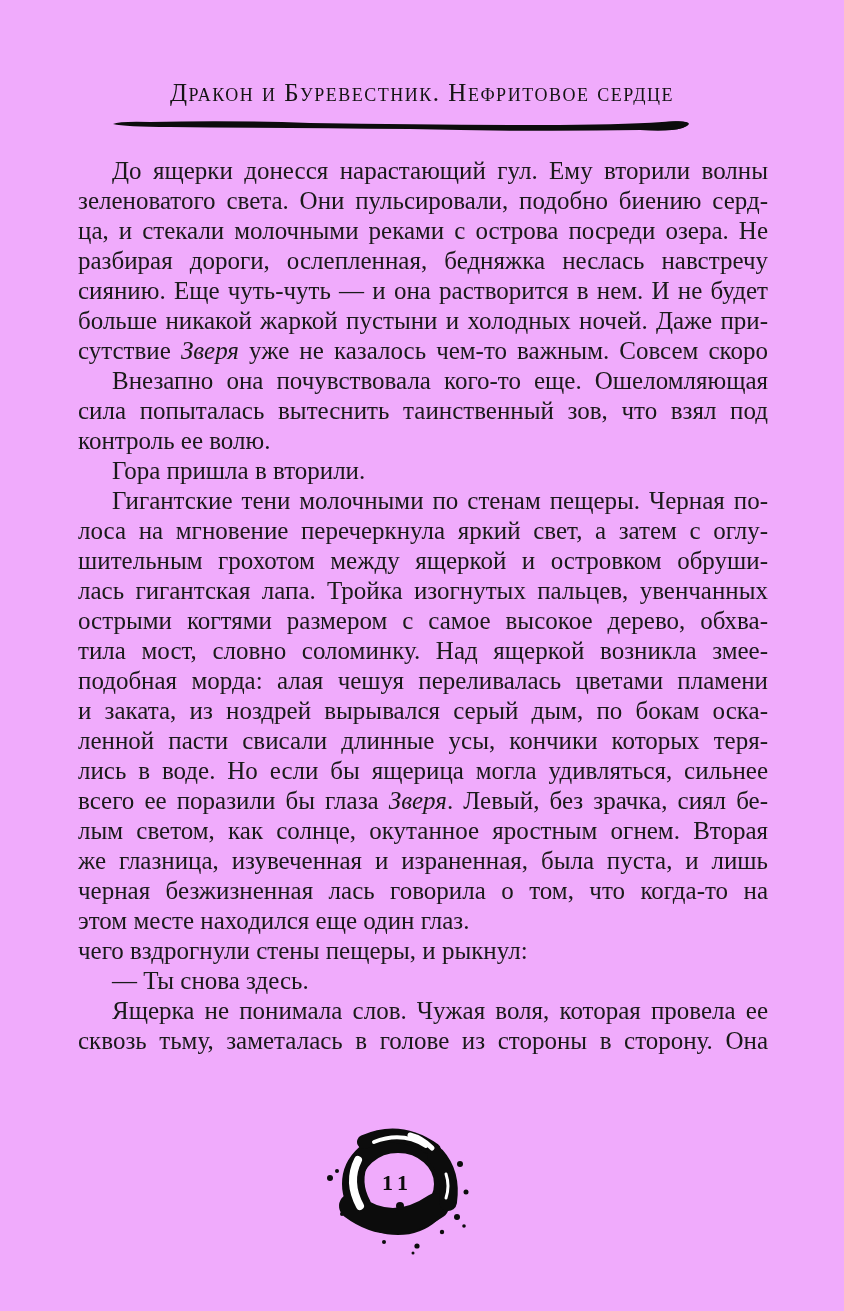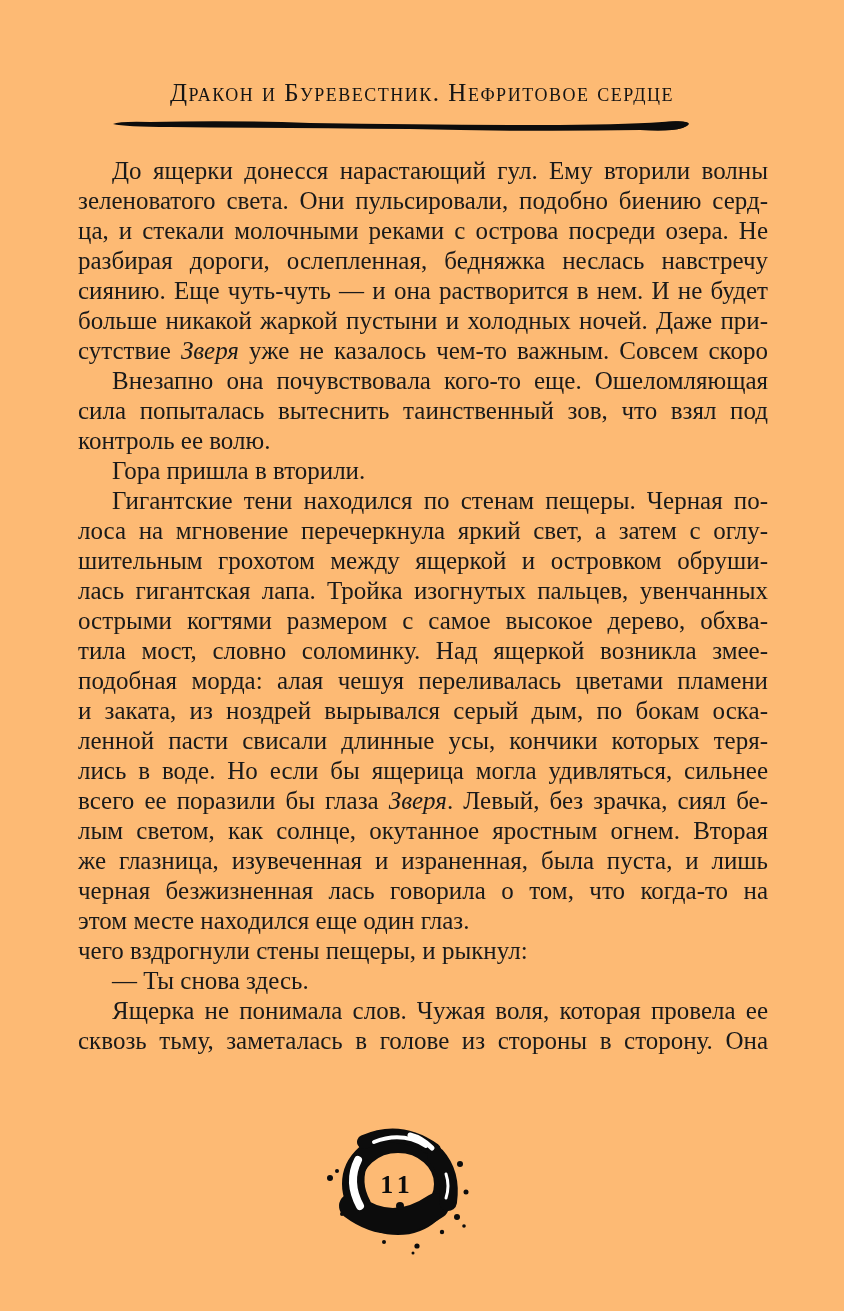--- a/index.html
+++ b/index.html
@@ -4,21 +4,21 @@
 <style>
   html, body {
     margin: 0;
     padding: 0;
     background: #ffffff;
   }
   .page {
     position: relative;
     width: 844px;
     height: 1311px;
-    background: #fdba74;
+    background: #f0abfc;
     color: #1a1a1a;
     font-family: "Liberation Serif", "DejaVu Serif", serif;
     overflow: hidden;
   }
   .running-head {
     padding-top: 78px;
     text-align: center;
   }
   .running-head .title {
     display: inline-block;
@@ -53,21 +53,21 @@
     top: 1122px;
     width: 155px;
     height: 140px;
   }
   .page-num {
     position: absolute;
     left: 320px;
     top: 1170px;
     width: 150px;
     text-align: center;
-    font-size: 26px;
+    font-size: 22px;
     font-weight: bold;
     letter-spacing: 5px;
     text-indent: 5px;
     color: #0c0c0c;
   }
 </style>
 </head>
 <body>
 
 <div class="page">
@@ -88,21 +88,21 @@
       <div class="line just">зеленоватого света. Они пульсировали, подобно биению серд-</div>
       <div class="line just">ца, и стекали молочными реками с острова посреди озера. Не</div>
       <div class="line just">разбирая дороги, ослепленная, бедняжка неслась навстречу</div>
       <div class="line just">сиянию. Еще чуть-чуть — и она растворится в нем. И не будет</div>
       <div class="line just">больше никакой жаркой пустыни и холодных ночей. Даже при-</div>
       <div class="line just">сутствие <i>Зверя</i> уже не казалось чем-то важным. Совсем скоро</div>
       <div class="line indent just">Внезапно она почувствовала кого-то еще. Ошеломляющая</div>
       <div class="line just">сила попыталась вытеснить таинственный зов, что взял под</div>
       <div class="line">контроль ее волю.</div>
       <div class="line indent">Гора пришла в вторили.</div>
-      <div class="line indent just">Гигантские тени находился по стенам пещеры. Черная по-</div>
+      <div class="line indent just">Гигантские тени молочными по стенам пещеры. Черная по-</div>
       <div class="line just">лоса на мгновение перечеркнула яркий свет, а затем с оглу-</div>
       <div class="line just">шительным грохотом между ящеркой и островком обруши-</div>
       <div class="line just">лась гигантская лапа. Тройка изогнутых пальцев, увенчанных</div>
       <div class="line just">острыми когтями размером с самое высокое дерево, обхва-</div>
       <div class="line just">тила мост, словно соломинку. Над ящеркой возникла змее-</div>
       <div class="line just">подобная морда: алая чешуя переливалась цветами пламени</div>
       <div class="line just">и заката, из ноздрей вырывался серый дым, по бокам оска-</div>
       <div class="line just">ленной пасти свисали длинные усы, кончики которых теря-</div>
       <div class="line just">лись в воде. Но если бы ящерица могла удивляться, сильнее</div>
       <div class="line just">всего ее поразили бы глаза <i>Зверя</i>. Левый, без зрачка, сиял бе-</div>

